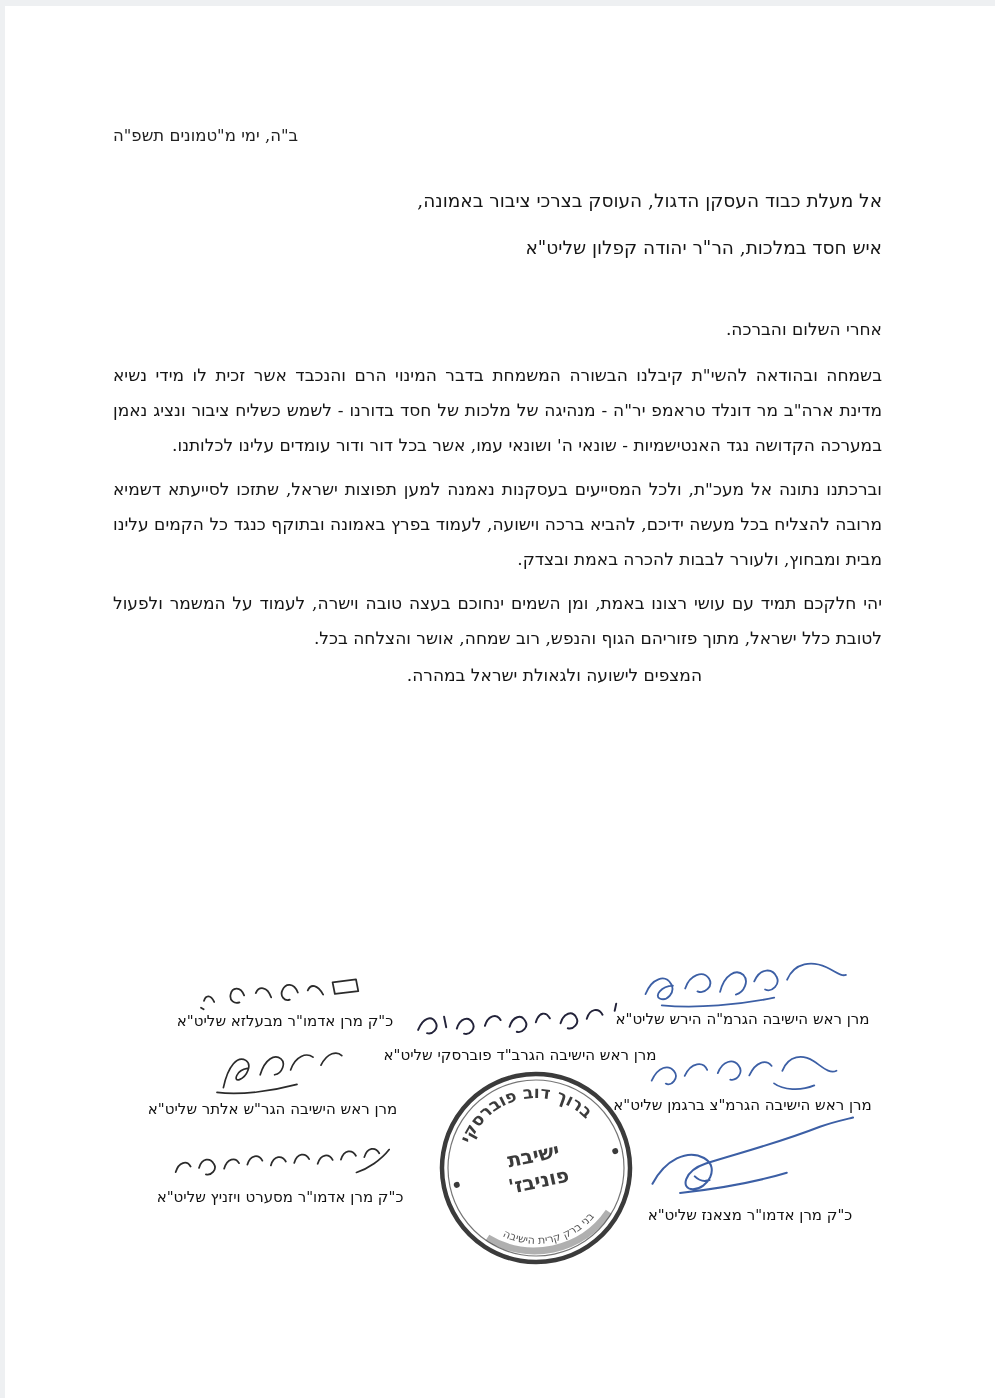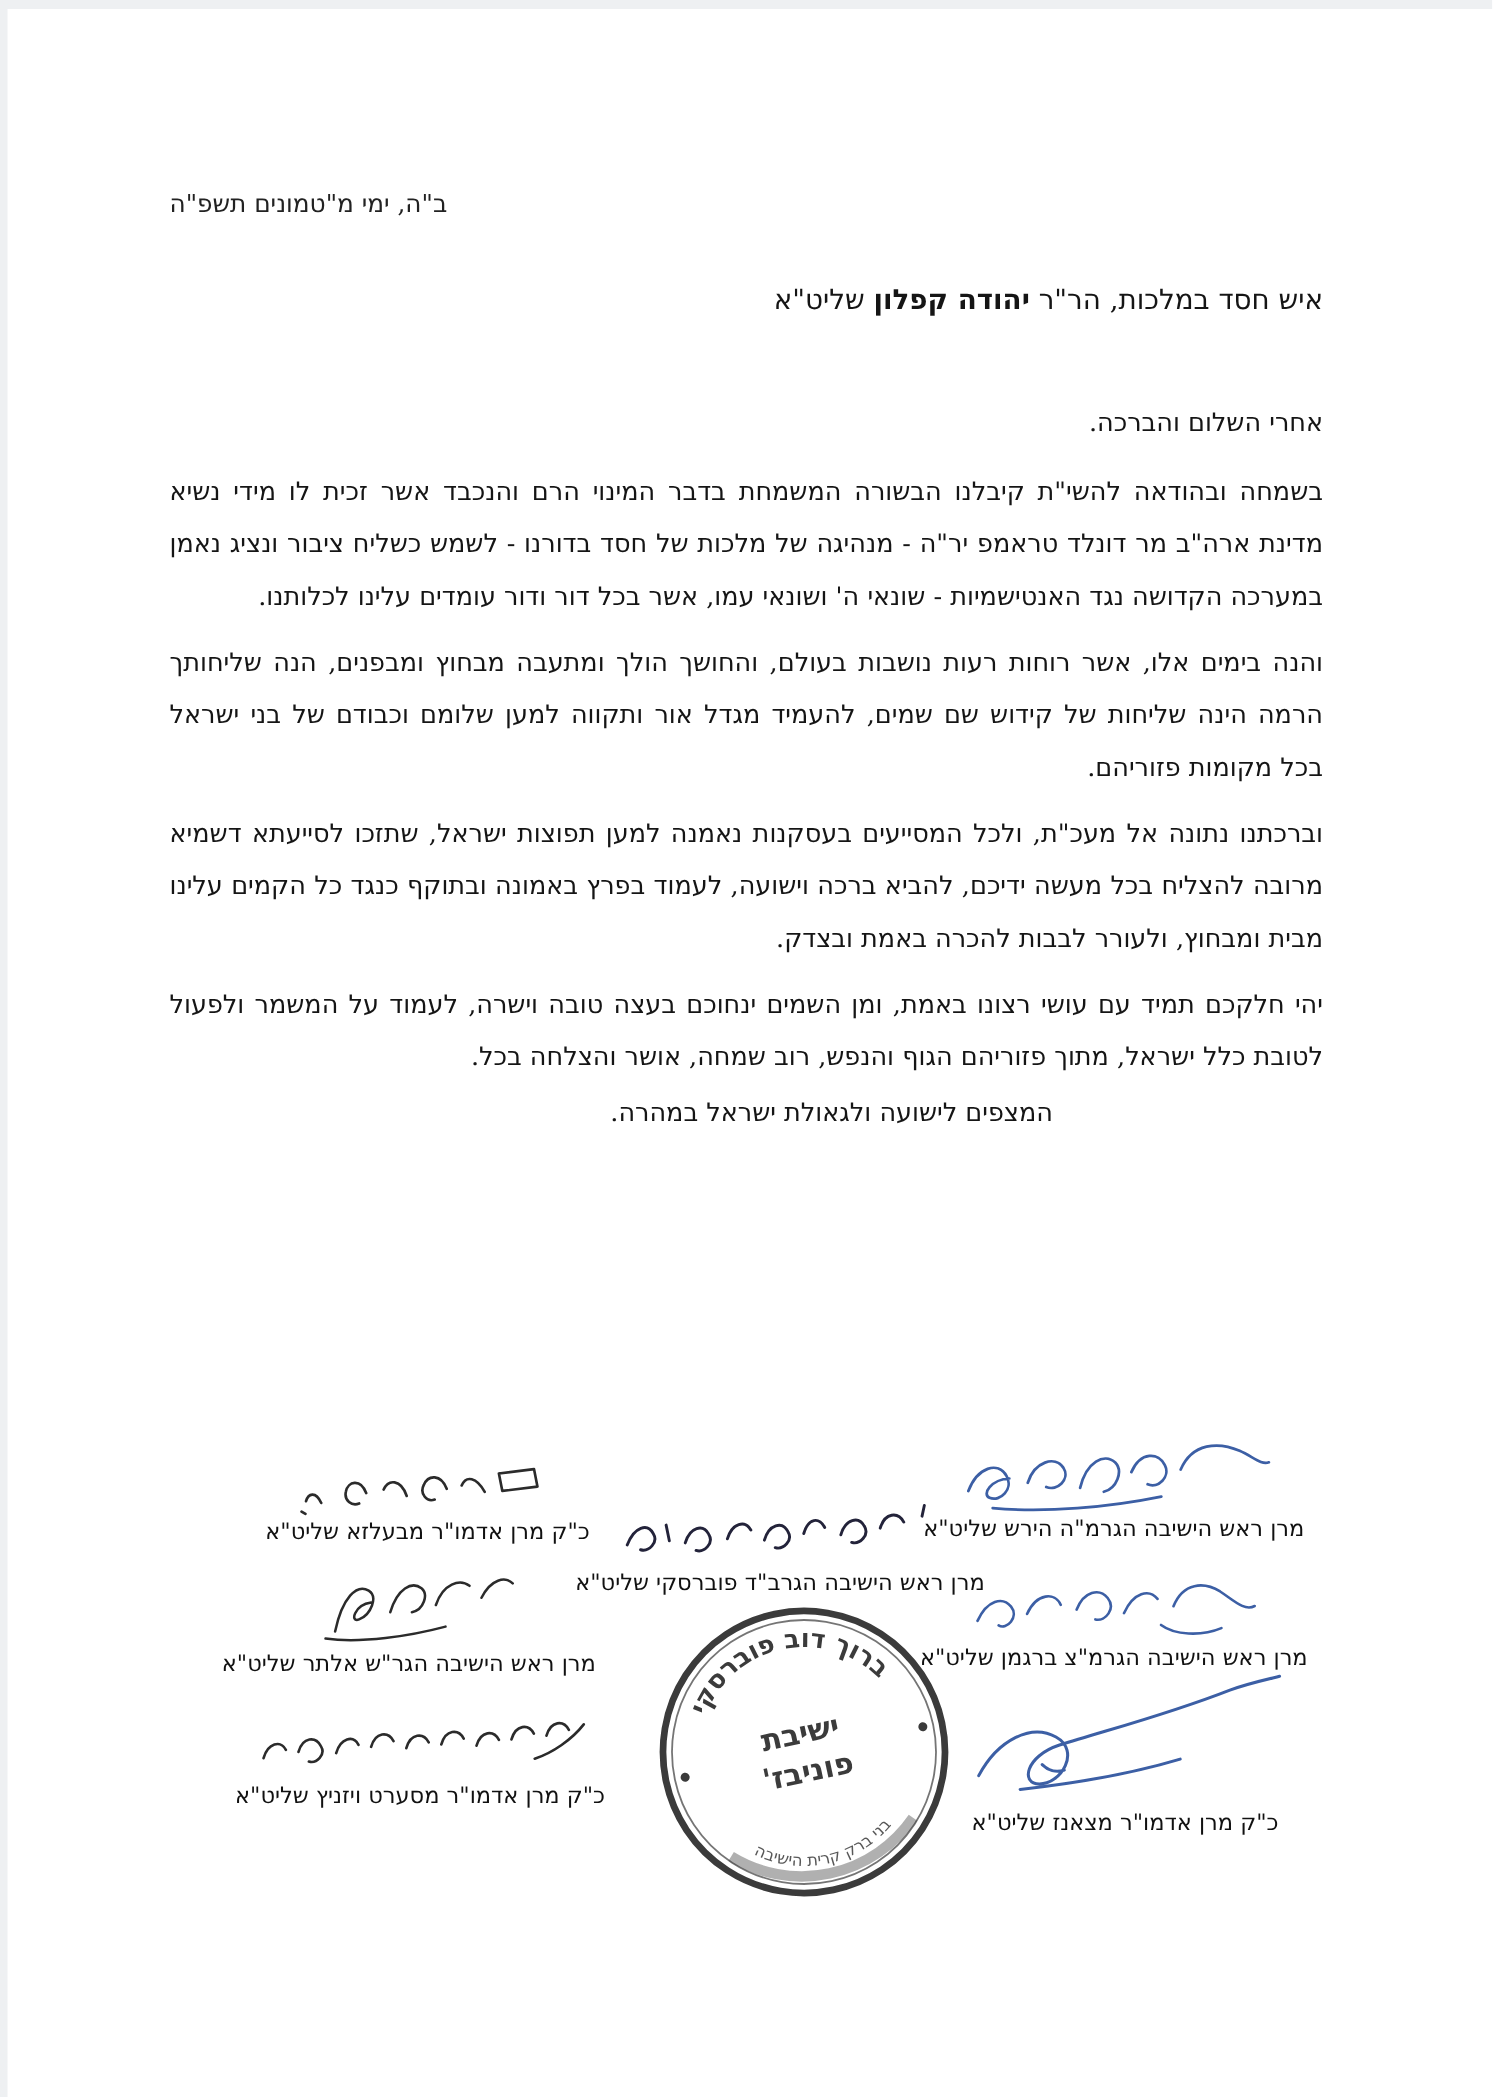--- a/index.html
+++ b/index.html
@@ -24,21 +24,21 @@
     text-align:left;
     color:#222;
   }
   .salutation{
     margin-top:32px;
     text-align:right;
     font-size:18.5px;
     line-height:47px;
     color:#151515;
   }
-  .salutation b{font-weight:bold;}
+  .salutation b{font-weight:normal;}
   .greeting{
     margin-top:48px;
     font-size:17px;
     color:#151515;
   }
   .body-par{
     margin:0 0 9px 0;
     font-size:17px;
     line-height:35px;
     text-align:justify;
@@ -85,27 +85,27 @@
 <body>
 
 <div class="page">
   <div class="edge-top" style="background: rgb(238, 240, 242);"></div>
   <div class="edge-left" style="background: rgb(238, 240, 242);"></div>
 
   <div class="content">
     <div class="date">ב"ה, ימי מ"טמונים תשפ"ה</div>
 
     <div class="salutation">
+      <div>אל מעלת כבוד העסקן הדגול, העוסק בצרכי ציבור באמונה,</div>
       <div><span>איש חסד במלכות, הר"ר </span><b>יהודה קפלון</b><span> שליט"א</span></div>
     </div>
 
     <div class="greeting">אחרי השלום והברכה.</div>
 
     <p class="body-par first">בשמחה ובהודאה להשי"ת קיבלנו הבשורה המשמחת בדבר המינוי הרם והנכבד אשר זכית לו מידי נשיא מדינת ארה"ב מר דונלד טראמפ יר"ה - מנהיגה של מלכות של חסד בדורנו - לשמש כשליח ציבור ונציג נאמן במערכה הקדושה נגד האנטישמיות - שונאי ה' ושונאי עמו, אשר בכל דור ודור עומדים עלינו לכלותנו.</p>
-    <p class="body-par">והנה בימים אלו, אשר רוחות רעות נושבות בעולם, והחושך הולך ומתעבה מבחוץ ומבפנים, הנה שליחותך הרמה הינה שליחות של קידוש שם שמים, להעמיד מגדל אור ותקווה למען שלומם וכבודם של בני ישראל בכל מקומות פזוריהם.</p>
     <p class="body-par">וברכתנו נתונה אל מעכ"ת, ולכל המסייעים בעסקנות נאמנה למען תפוצות ישראל, שתזכו לסייעתא דשמיא מרובה להצליח בכל מעשה ידיכם, להביא ברכה וישועה, לעמוד בפרץ באמונה ובתוקף כנגד כל הקמים עלינו מבית ומבחוץ, ולעורר לבבות להכרה באמת ובצדק.</p>
     <p class="body-par">יהי חלקכם תמיד עם עושי רצונו באמת, ומן השמים ינחוכם בעצה טובה וישרה, לעמוד על המשמר ולפעול לטובת כלל ישראל, מתוך פזוריהם הגוף והנפש, רוב שמחה, אושר והצלחה בכל.</p>
 
     <div class="closing">המצפים לישועה ולגאולת ישראל במהרה.</div>
   </div>
 
   <div class="sig-area">
 
     <div class="sig-unit" style="left: 600px; top: 6px; width: 285px; color: rgb(60, 95, 165);">
       <svg width="240" height="52" viewBox="0 0 250 60" style="transform:rotate(-3deg)">

